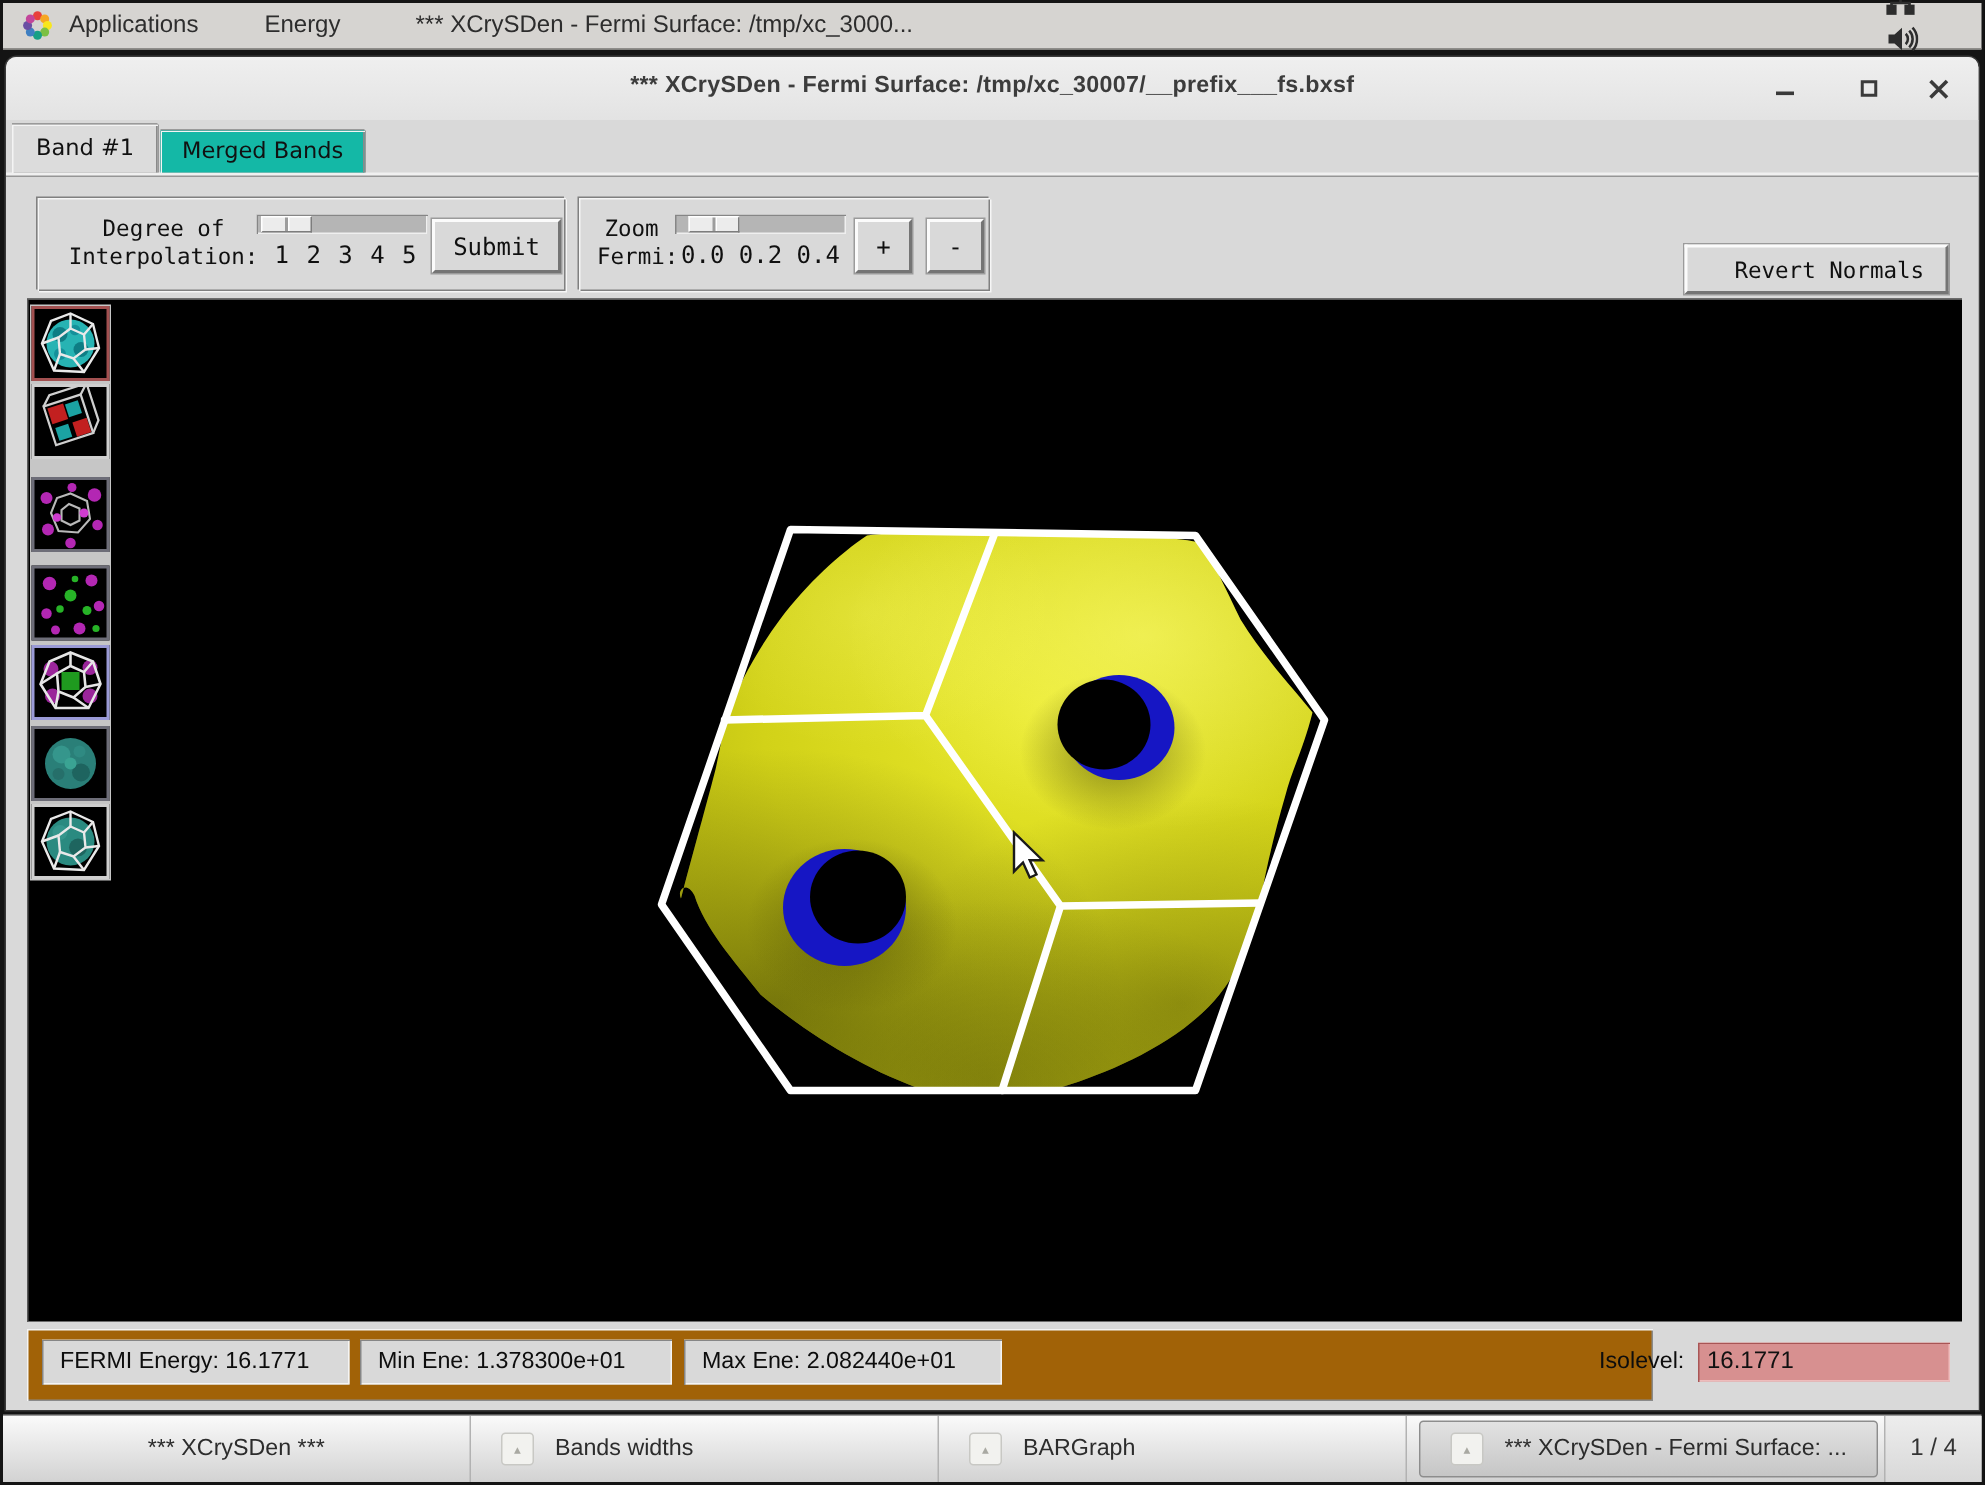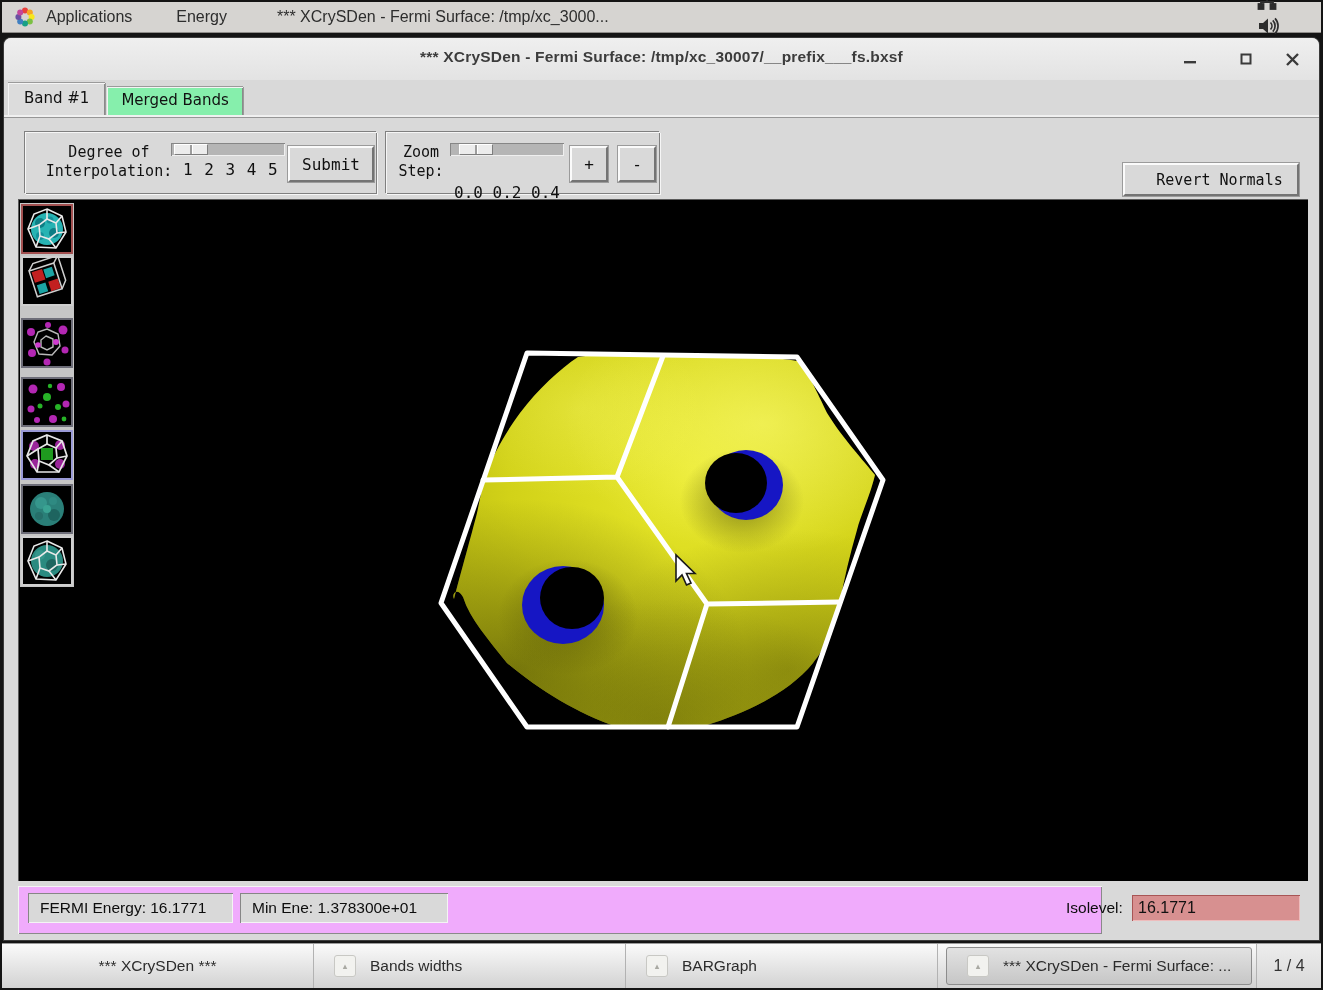--- a/index.html
+++ b/index.html
@@ -31,21 +31,21 @@
   .winbtn.min{right:114px;}.winbtn.max{right:58px;}.winbtn.close{right:12px;}
 
   .content{position:absolute;left:0;top:42px;right:0;bottom:0;background:#d9d9d9;}
 
   
   .tabbar{position:absolute;left:4px;top:4px;height:31px;display:flex;align-items:flex-end;z-index:3;}
   .tab{font-family:"DejaVu Sans","Liberation Sans",sans-serif;font-size:15px;color:#111;
        background:#d9d9d9;padding:4px 14px 6px 14px;margin-right:2px;
        box-shadow:inset 1px 1px 0 #f4f4f4,inset -1px 0 0 #8a8a8a, 1px 0 0 #9a9a9a, 0 -1px 0 #9a9a9a;}
   .tab.active{padding:6px 16px 8px 16px;background:#dcdcdc;}
-  .tab.inactive{background:#86efac;}
+  .tab.inactive{background:#14b8a6;}
   .tabline{position:absolute;left:0;top:35px;right:0;height:2px;background:#f0f0f0;border-bottom:1px solid #969696;z-index:1;}
 
   
   .panel{position:absolute;background:#d9d9d9;
          box-shadow:inset 1px 1px 0 #f6f6f6,inset -1px -1px 0 #808080,1px 1px 0 #f6f6f6,-1px -1px 0 #808080;}
   .mono{font-family:"DejaVu Sans Mono","Liberation Mono",monospace;color:#101010;}
   .ctl-label{position:absolute;font-size:15px;line-height:19px;text-align:center;white-space:nowrap;}
   .trough{position:absolute;height:13px;background:#b5b5b5;
           box-shadow:inset 1px 1px 0 #868686,inset -1px -1px 0 #efefef;}
   .handle{position:absolute;top:1px;height:11px;width:34px;background:#ececec;
@@ -63,21 +63,21 @@
   .scene{position:absolute;left:0;top:0;width:100%;height:100%;}
   .thumbs{position:absolute;left:2px;top:4px;width:54px;background:#c6c6c6;padding:1px;box-sizing:border-box;z-index:2;}
   .thumb{width:52px;height:50px;box-sizing:border-box;background:#000;border:2px solid #cfcfcf;}
   .thumb svg{display:block;}
   .t-sel{border-color:#a25050;}
   .t-hi{border-color:#9a9ad6;}
   .t-dim{border-color:#6d6d78;}
   .g2{margin-top:12px;} .g3{margin-top:9px;} .g4{margin-top:3px;} .g5{margin-top:4px;} .g6{margin-top:2px;} .g1{margin-top:2px;}
 
   
-  .statusbar{position:absolute;left:14px;top:806px;width:1084px;height:48px;background:#f0abfc;
+  .statusbar{position:absolute;left:14px;top:806px;width:1084px;height:48px;background:#a16207;
              box-shadow:inset 1px 1px 0 #f4f4f4,inset -1px -1px 0 #8a8a8a;box-sizing:border-box;padding-left:40px;}
   .status-box{position:absolute;top:7px;height:30px;background:#d9d9d9;display:flex;align-items:center;
               padding:0 12px;font-size:15.5px;color:#0d0d0d;box-sizing:border-box;
               box-shadow:inset 1px 1px 0 #868686,inset -1px -1px 0 #f4f4f4;}
   .iso-label{position:absolute;top:13px;font-size:15.5px;color:#0d0d0d;}
   .iso-input{position:absolute;top:9px;height:26px;width:168px;background:#d79090;border:none;
              box-shadow:inset 1px 1px 0 #a85555,inset -1px -1px 0 #eebcbc;color:#111;
              font-family:"Liberation Sans","DejaVu Sans",sans-serif;font-size:16px;padding:0 6px;box-sizing:border-box;}
 
   
@@ -180,26 +180,26 @@
         <div class="trough" style="left:146px;top:11px;width:114px;">
           <div class="handle" style="left:3px;"></div>
         </div>
         <div class="ticks mono" style="left:158px;top:28px;">1 2 3 4 5 6</div>
         <button class="tkbtn" style="left:263px;top:14px;width:86px;height:36px;">Submit</button>
       </div>
 
       <div class="panel" style="left:382px;top:52px;width:274px;height:62px;">
         <div class="ctl-label mono" style="left:12px;top:11px;width:46px;">
           <div>Zoom</div>
-          <div>Step:</div>
+          <div>Fermi:</div>
         </div>
         <div class="trough" style="left:64px;top:11px;width:114px;">
           <div class="handle" style="left:9px;"></div>
         </div>
-        <div class="ticks mono" style="left:68px;top:28px;letter-spacing:0;margin-top:23px;">0.0 0.2 0.4</div>
+        <div class="ticks mono" style="left:68px;top:28px;letter-spacing:0;">0.0 0.2 0.4</div>
         <button class="tkbtn" style="left:184px;top:14px;width:38px;height:36px;">+</button>
         <button class="tkbtn" style="left:232px;top:14px;width:38px;height:36px;">-</button>
       </div>
 
       <button class="tkbtn" style="left:1119px;top:83px;width:176px;height:33px;font-size:15px;padding-left:23px;">Revert Normals</button>
 
       <div class="viewport">
 
         <div class="thumbs">
           <div class="thumb t-sel">
@@ -370,20 +370,21 @@
 
           <g transform="translate(658,356)">
             <path d="M0,0 L0,26 L6,20 L10.5,30 L15,28 L10.5,18.5 L19,18.5 Z" fill="#ffffff" stroke="#1a1a1a" stroke-width="1.6"></path>
           </g>
         </svg>
       </div>
 
       <div class="statusbar">
         <div class="status-box" style="left:10px;width:205px;">FERMI Energy: 16.1771</div>
         <div class="status-box" style="left:222px;width:208px;">Min Ene: 1.378300e+01</div>
+        <div class="status-box" style="left:438px;width:212px;">Max Ene: 2.082440e+01</div>
         <span class="iso-label" style="left:1048px;">Isolevel:</span>
         <input class="iso-input" style="left: 1114px;" value="16.1771">
       </div>
     </div>
   </div>
 
   <div class="taskbar">
     <div class="task t1">
       <span class="lbl">*** XCrySDen ***</span>
     </div>

